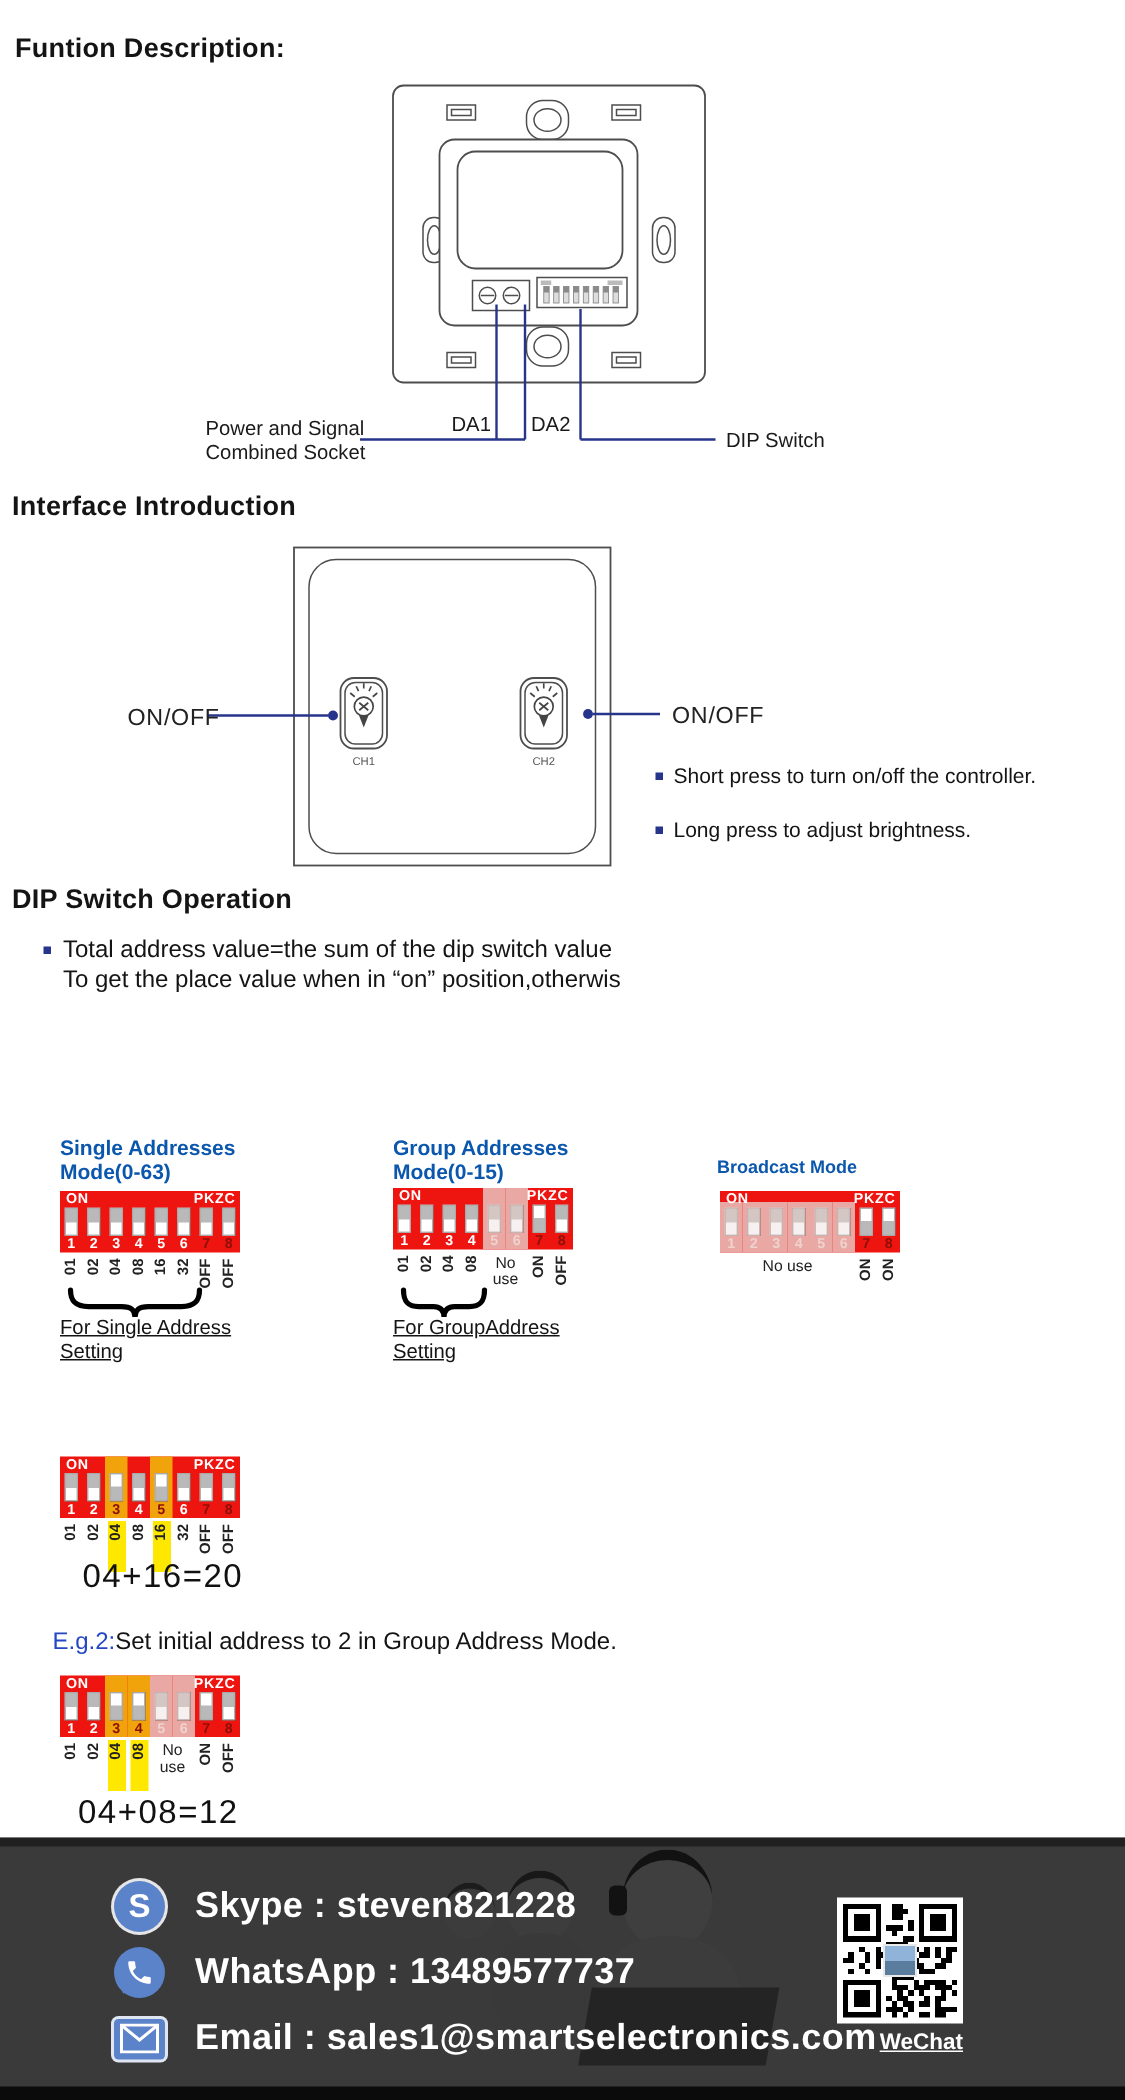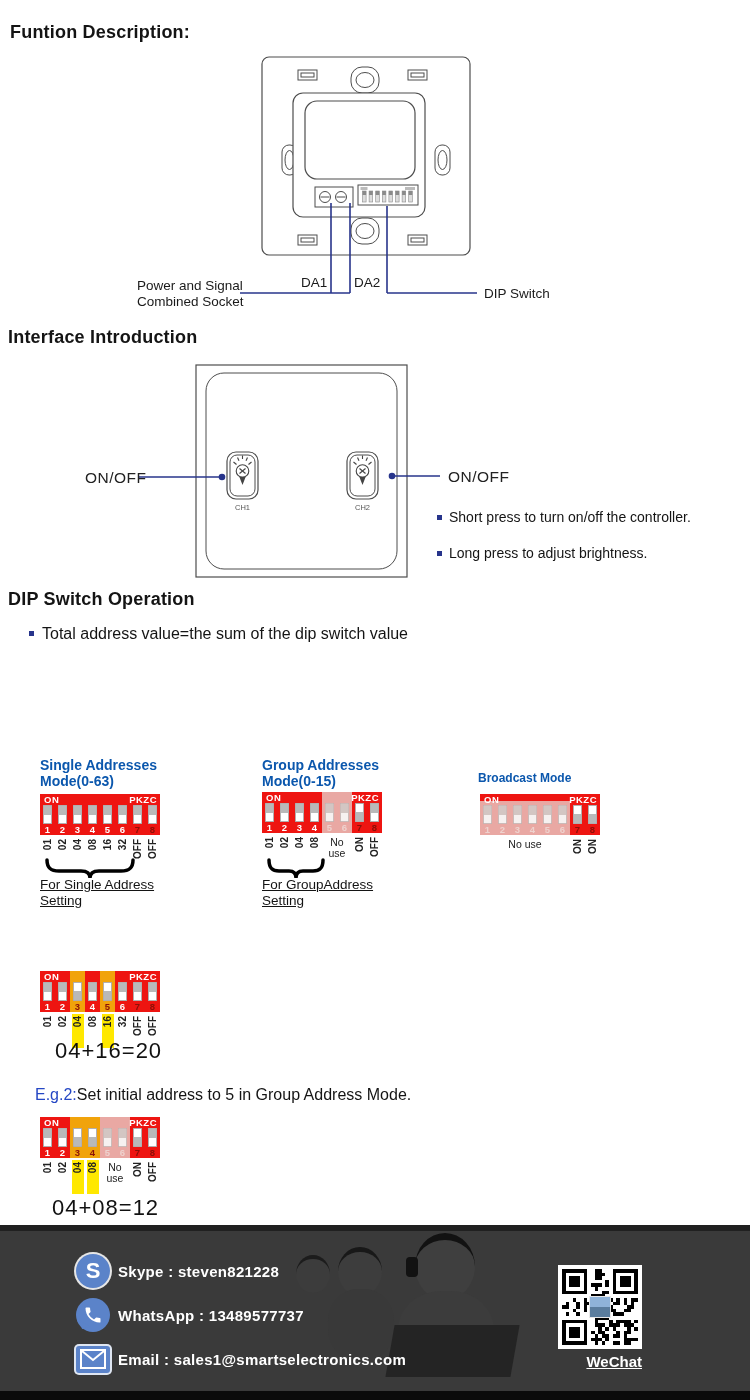--- a/index.html
+++ b/index.html
@@ -50,21 +50,21 @@
   .vlab{position:absolute;top:36px;width:34px;height:12px;line-height:12px;transform:rotate(-90deg);
         transform-origin:0 0;font-size:10px;font-weight:700;color:#222;text-align:right;padding-right:2px;box-sizing:border-box;}
   .vlab.hlb{background:var(--yel,#ffe800);}
   .nouse{position:absolute;top:4px;font-size:10.5px;line-height:11px;color:#222;text-align:center;}
 
   
   .footer{position:absolute;left:0;top:1225px;width:750px;height:175px;background:var(--footer,#3a3a3a);overflow:hidden;}
   .footer::before{content:"";position:absolute;top:0;left:0;right:0;height:6px;background:#202020;}
   .footer::after{content:"";position:absolute;bottom:0;left:0;right:0;height:9px;background:#0b0b0b;}
   .crow{position:absolute;left:76px;height:36px;display:flex;align-items:center;}
-  .ctext{margin-left:8px;font-size:15px;font-weight:700;color:#fff;letter-spacing:.3px;}
+  .ctext{margin-left:20px;font-size:24px;font-weight:700;color:#fff;letter-spacing:.3px;}
   .ic{position:relative;width:34px;height:34px;border-radius:50%;background:var(--icblue,#5b83c9);
       display:flex;align-items:center;justify-content:center;flex:0 0 auto;}
   .ic.ring{box-shadow:0 0 0 2px #e6e6e6;}
   .ic.sky span{color:#fff;font-size:22px;font-weight:700;font-family:"Liberation Sans",sans-serif;}
   .ic.wa::after{content:"";position:absolute;left:0;bottom:-3px;border:6px solid transparent;border-top-color:var(--icblue,#5b83c9);transform:rotate(30deg);}
   .ic.mail{border-radius:4px;box-shadow:0 0 0 2px #dfe6f2;}
   .qr{position:absolute;left:558px;top:1265px;width:84px;height:84px;background:#fff;padding:4px;box-sizing:border-box;}
   .wechat-label{position:absolute;left:558px;top:1353px;width:84px;text-align:right;font-size:15px;font-weight:700;color:#fff;text-decoration:underline;}
   .figs div{position:absolute;}
 </style>
@@ -212,20 +212,21 @@
   </svg>
 
   <div class="ibullet" style="left:437px;top:509px">Short press to turn on/off the controller.</div>
   <div class="ibullet" style="left:437px;top:545px">Long press to adjust brightness.</div>
 
   <h2 class="sec" style="left:8px;top:589px">DIP Switch Operation</h2>
 
   <div class="op-bullets">
     <div class="opb">
       <div>Total address value=the sum of the dip switch value</div>
+      <div>To get the place value when in “on” position,otherwis</div>
     </div>
   </div>
 
   <div class="mode-title" style="left:40px;top:757px">
     <div>Single Addresses</div>
     <div>Mode(0-63)</div>
   </div>
   <div class="dip" style="left:40px;top:794px">
       <div class="dbox">
         <div class="dcol red" style="left:0px">
@@ -496,21 +497,21 @@
         <span class="vlab" style="left:47px">08</span>
         <span class="vlab hlb" style="left:62px">16</span>
         <span class="vlab" style="left:77px">32</span>
         <span class="vlab" style="left:92px">OFF</span>
         <span class="vlab" style="left:107px">OFF</span>
       </div>
     </div>
   <div class="equation" style="left:55px;top:1038px">04+16=20</div>
 
   <div class="eg-heading" style="left:35px;top:1086px">
-    <span class="eg-prefix">E.g.2:</span><span>Set initial address to 5 in Group Address Mode.</span>
+    <span class="eg-prefix">E.g.2:</span><span>Set initial address to 2 in Group Address Mode.</span>
   </div>
   <div class="dip" style="left:40px;top:1117px">
       <div class="dbox">
         <div class="dcol red" style="left:0px">
           <div class="slot">
             <div class="hd down"></div>
           </div>
           <div class="num">1</div>
         </div>
         <div class="dcol red" style="left:15px">

